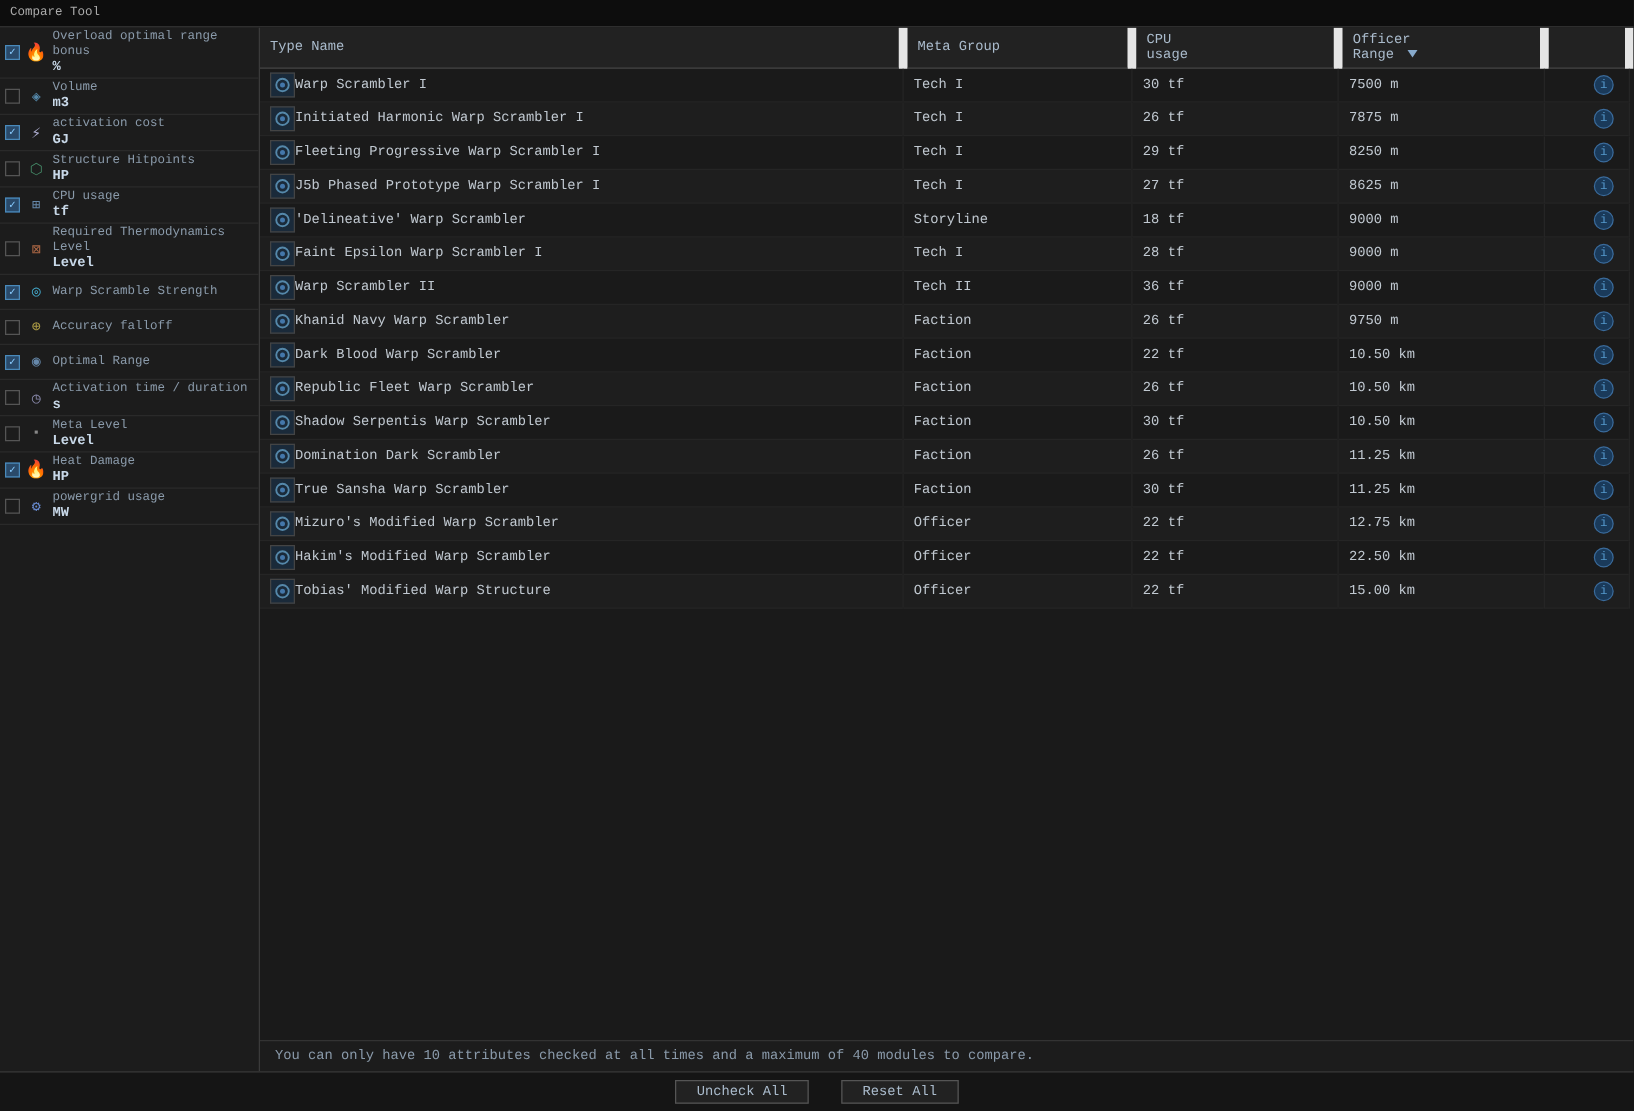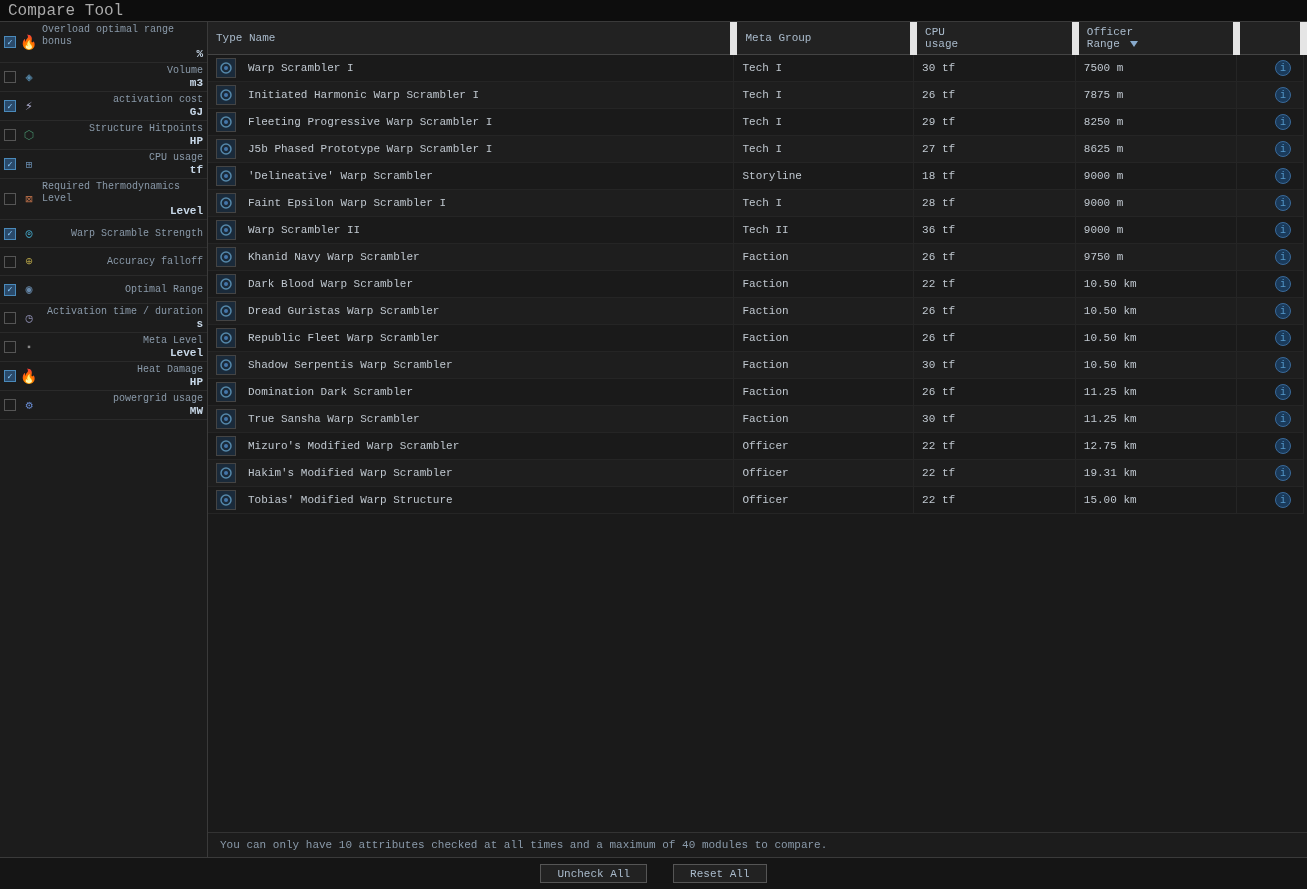--- a/index.html
+++ b/index.html
@@ -9,21 +9,21 @@
       font-family: 'Courier New', monospace;
       font-size: 12px;
       width: 1307px;
       height: 889px;
       overflow: hidden;
     }
     .title-bar {
       background: #0d0d0d;
       border-bottom: 1px solid #3a3a3a;
       padding: 4px 8px;
-      font-size: 16px;
+      font-size: 10px;
       color: #aaa;
       display: flex;
       align-items: center;
       height: 22px;
     }
     .main-container {
       display: flex;
       flex-direction: column;
       height: calc(889px - 22px);
     }
@@ -67,21 +67,20 @@
       margin-right: 4px;
       flex-shrink: 0;
       display: flex;
       align-items: center;
       justify-content: center;
     }
     .sidebar-text {
       display: flex;
       flex-direction: column;
       flex: 1;
-      align-items: flex-end;
     }
     .sidebar-label {
       color: #8a9aaa;
       font-size: 10px;
       line-height: 1.2;
     }
     .sidebar-value {
       color: #c8d8e8;
       font-size: 11px;
       font-weight: bold;
@@ -139,21 +138,21 @@
     tbody td {
       padding: 3px 8px;
       font-size: 11px;
       color: #c0c8d0;
       border-right: 1px solid #252525;
       white-space: nowrap;
     }
     .td-name {
       display: flex;
       align-items: center;
-      gap: 12px;
+      gap: 0;
     }
     .item-icon {
       width: 20px;
       height: 20px;
       flex-shrink: 0;
       border: 1px solid #444;
       background: #1a2a3a;
       display: flex;
       align-items: center;
       justify-content: center;
@@ -557,58 +556,39 @@
               </tr>
               <tr>
                 <td>
     <div class="td-name">
       <div class="item-icon faction">
         <svg width="14" height="14" viewBox="0 0 14 14">
                         <circle cx="7" cy="7" r="5" fill="none" stroke="#5588aa" stroke-width="1.5"></circle>
                         <circle cx="7" cy="7" r="2" fill="#4477aa"></circle>
                       </svg>
       </div>
-      <span>Dread Guristas Warp Scrambler</span>
+      <span>Republic Fleet Warp Scrambler</span>
     </div>
                 </td>
                 <td>Faction</td>
                 <td>26 tf</td>
                 <td>10.50 km</td>
                 <td class="info-col">
                   <div class="info-btn">i</div>
                 </td>
               </tr>
               <tr>
                 <td>
     <div class="td-name">
       <div class="item-icon faction">
         <svg width="14" height="14" viewBox="0 0 14 14">
                         <circle cx="7" cy="7" r="5" fill="none" stroke="#5588aa" stroke-width="1.5"></circle>
                         <circle cx="7" cy="7" r="2" fill="#4477aa"></circle>
                       </svg>
       </div>
-      <span>Republic Fleet Warp Scrambler</span>
-    </div>
-                </td>
-                <td>Faction</td>
-                <td>26 tf</td>
-                <td>10.50 km</td>
-                <td class="info-col">
-                  <div class="info-btn">i</div>
-                </td>
-              </tr>
-              <tr>
-                <td>
-    <div class="td-name">
-      <div class="item-icon faction">
-        <svg width="14" height="14" viewBox="0 0 14 14">
-                        <circle cx="7" cy="7" r="5" fill="none" stroke="#5588aa" stroke-width="1.5"></circle>
-                        <circle cx="7" cy="7" r="2" fill="#4477aa"></circle>
-                      </svg>
-      </div>
       <span>Shadow Serpentis Warp Scrambler</span>
     </div>
                 </td>
                 <td>Faction</td>
                 <td>30 tf</td>
                 <td>10.50 km</td>
                 <td class="info-col">
                   <div class="info-btn">i</div>
                 </td>
               </tr>
@@ -676,21 +656,21 @@
         <svg width="14" height="14" viewBox="0 0 14 14">
                         <circle cx="7" cy="7" r="5" fill="none" stroke="#5588aa" stroke-width="1.5"></circle>
                         <circle cx="7" cy="7" r="2" fill="#4477aa"></circle>
                       </svg>
       </div>
       <span>Hakim's Modified Warp Scrambler</span>
     </div>
                 </td>
                 <td>Officer</td>
                 <td>22 tf</td>
-                <td>19.31 km</td>
+                <td>22.50 km</td>
                 <td class="info-col">
                   <div class="info-btn">i</div>
                 </td>
               </tr>
               <tr>
                 <td>
     <div class="td-name">
       <div class="item-icon officer">
         <svg width="14" height="14" viewBox="0 0 14 14">
                         <circle cx="7" cy="7" r="5" fill="none" stroke="#5588aa" stroke-width="1.5"></circle>

